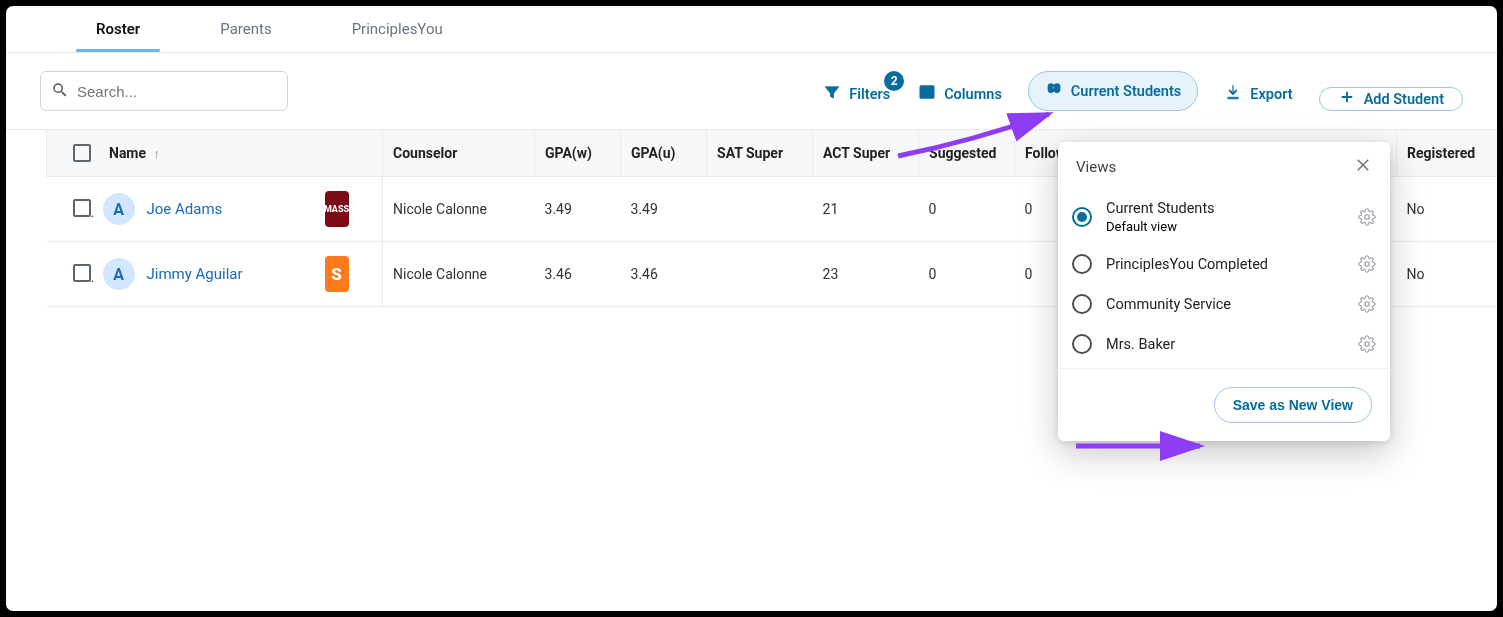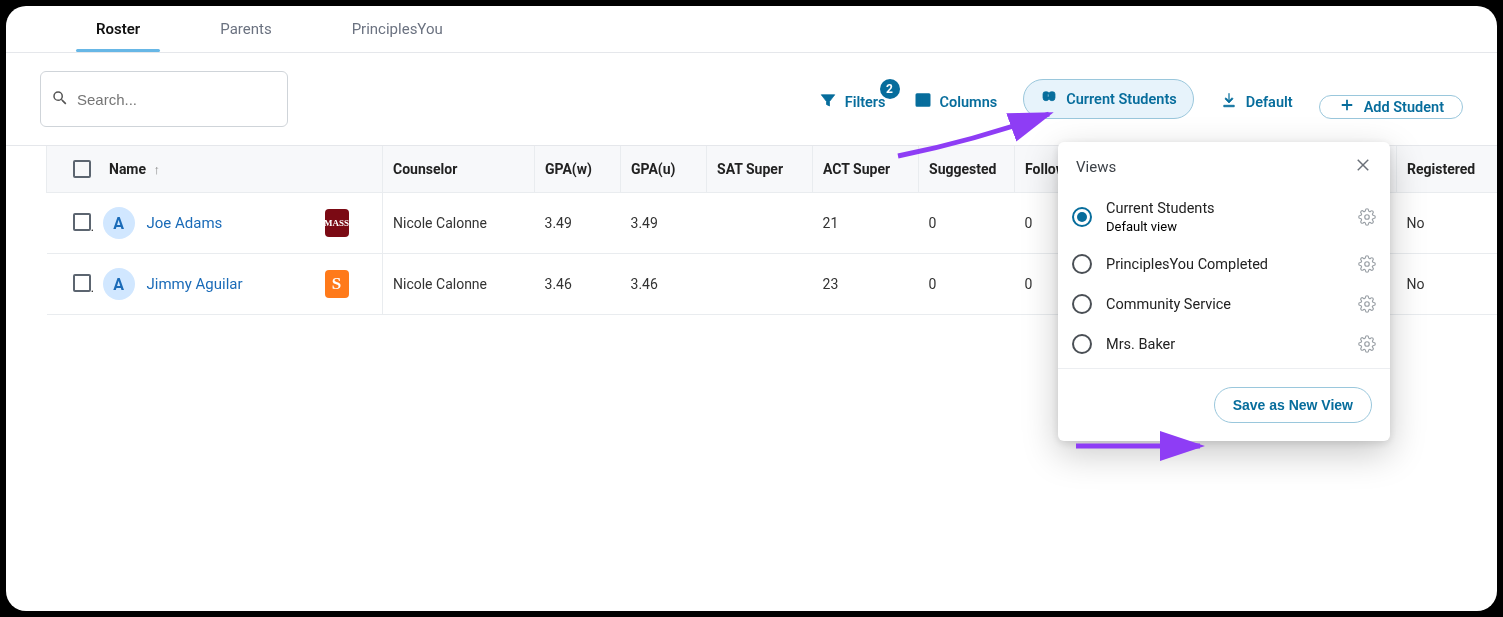--- a/index.html
+++ b/index.html
@@ -5,21 +5,21 @@
   * { box-sizing: border-box; margin: 0; padding: 0; }
   html, body { height: 100%; }
   body {
     font-family: -apple-system, BlinkMacSystemFont, "Segoe UI", Roboto, Helvetica, Arial, sans-serif;
     font-size: 14px;
     background: #000;
     padding: 6px;
   }
   .frame {
     background: #fff;
-    border-radius: 20px;
+    border-radius: 7px;
     width: 100%;
     height: 100%;
     overflow: hidden;
     position: relative;
     display: flex;
     flex-direction: column;
   }
   
   .tabs {
     display: flex;
@@ -48,21 +48,21 @@
     border-radius: 2px;
   }
   
   .toolbar {
     display: flex;
     align-items: center;
     padding: 18px 34px 18px 34px;
   }
   .search-box {
     width: 248px;
-    height: 56px;
+    height: 40px;
     border: 1px solid #cfd4d9;
     border-radius: 6px;
     display: flex;
     align-items: center;
     padding: 9px 10px;
     gap: 8px;
     background: #fff;
   }
   .search-box svg { width: 18px; height: 18px; fill: #555; flex: none; }
   .search-box input {
@@ -152,25 +152,25 @@
     overflow: hidden;
   }
   .avatar.img::before {
     content:""; position:absolute; top:6px; left:9px; width:14px; height:14px; border-radius:50%; background:#d7b89a;
   }
   .avatar.img::after {
     content:""; position:absolute; bottom:-4px; left:4px; right:4px; height:14px; border-radius:7px 7px 0 0; background:#3a3a3a;
   }
   a.student { color: #1a6bb8; text-decoration: none; font-size: 15px; }
   .badge-icon {
-    width: 24px; height: 28px;
+    width: 24px; height: 36px;
     border-radius: 4px;
     flex: none;
     display:flex; align-items:center; justify-content:center;
-    font-size: 9px; font-weight:800; color:#fff;font-family:Liberation Serif, serif;
+    font-size: 9px; font-weight:800; color:#fff;
   }
   .badge-mass { background: #7b0a14; }
   .badge-s { background: #ff7a1a; color:#fff; font-size:17px; }
   .badge-emblem { background: #eef2f6; color:#0d5c73; font-size:11px; }
   .sort-arrow { color: #888; margin-left: 4px; font-size: 13px; }
 
   
   .views-panel {
     position: absolute;
     top: 136px;
@@ -287,21 +287,21 @@
         </span>
         <span>Current Students</span>
       </div>
 
       <div class="tb-btn">
         <span>
           <svg viewBox="0 0 24 24">
               <path d="M12 3v10l4-4 1.4 1.4L12 16 6.6 10.4 8 9l4 4V3h0zM5 19h14v2H5z"></path>
             </svg>
         </span>
-        <span>Default</span>
+        <span>Export</span>
       </div>
 
       <div class="tb-btn pill-outline">
         <span>
           <svg viewBox="0 0 24 24" stroke="#076d9c" stroke-width="2.4" fill="none">
               <line x1="12" y1="5" x2="12" y2="19"></line>
               <line x1="5" y1="12" x2="19" y2="12"></line>
             </svg>
         </span>
         <span>Add Student</span>

